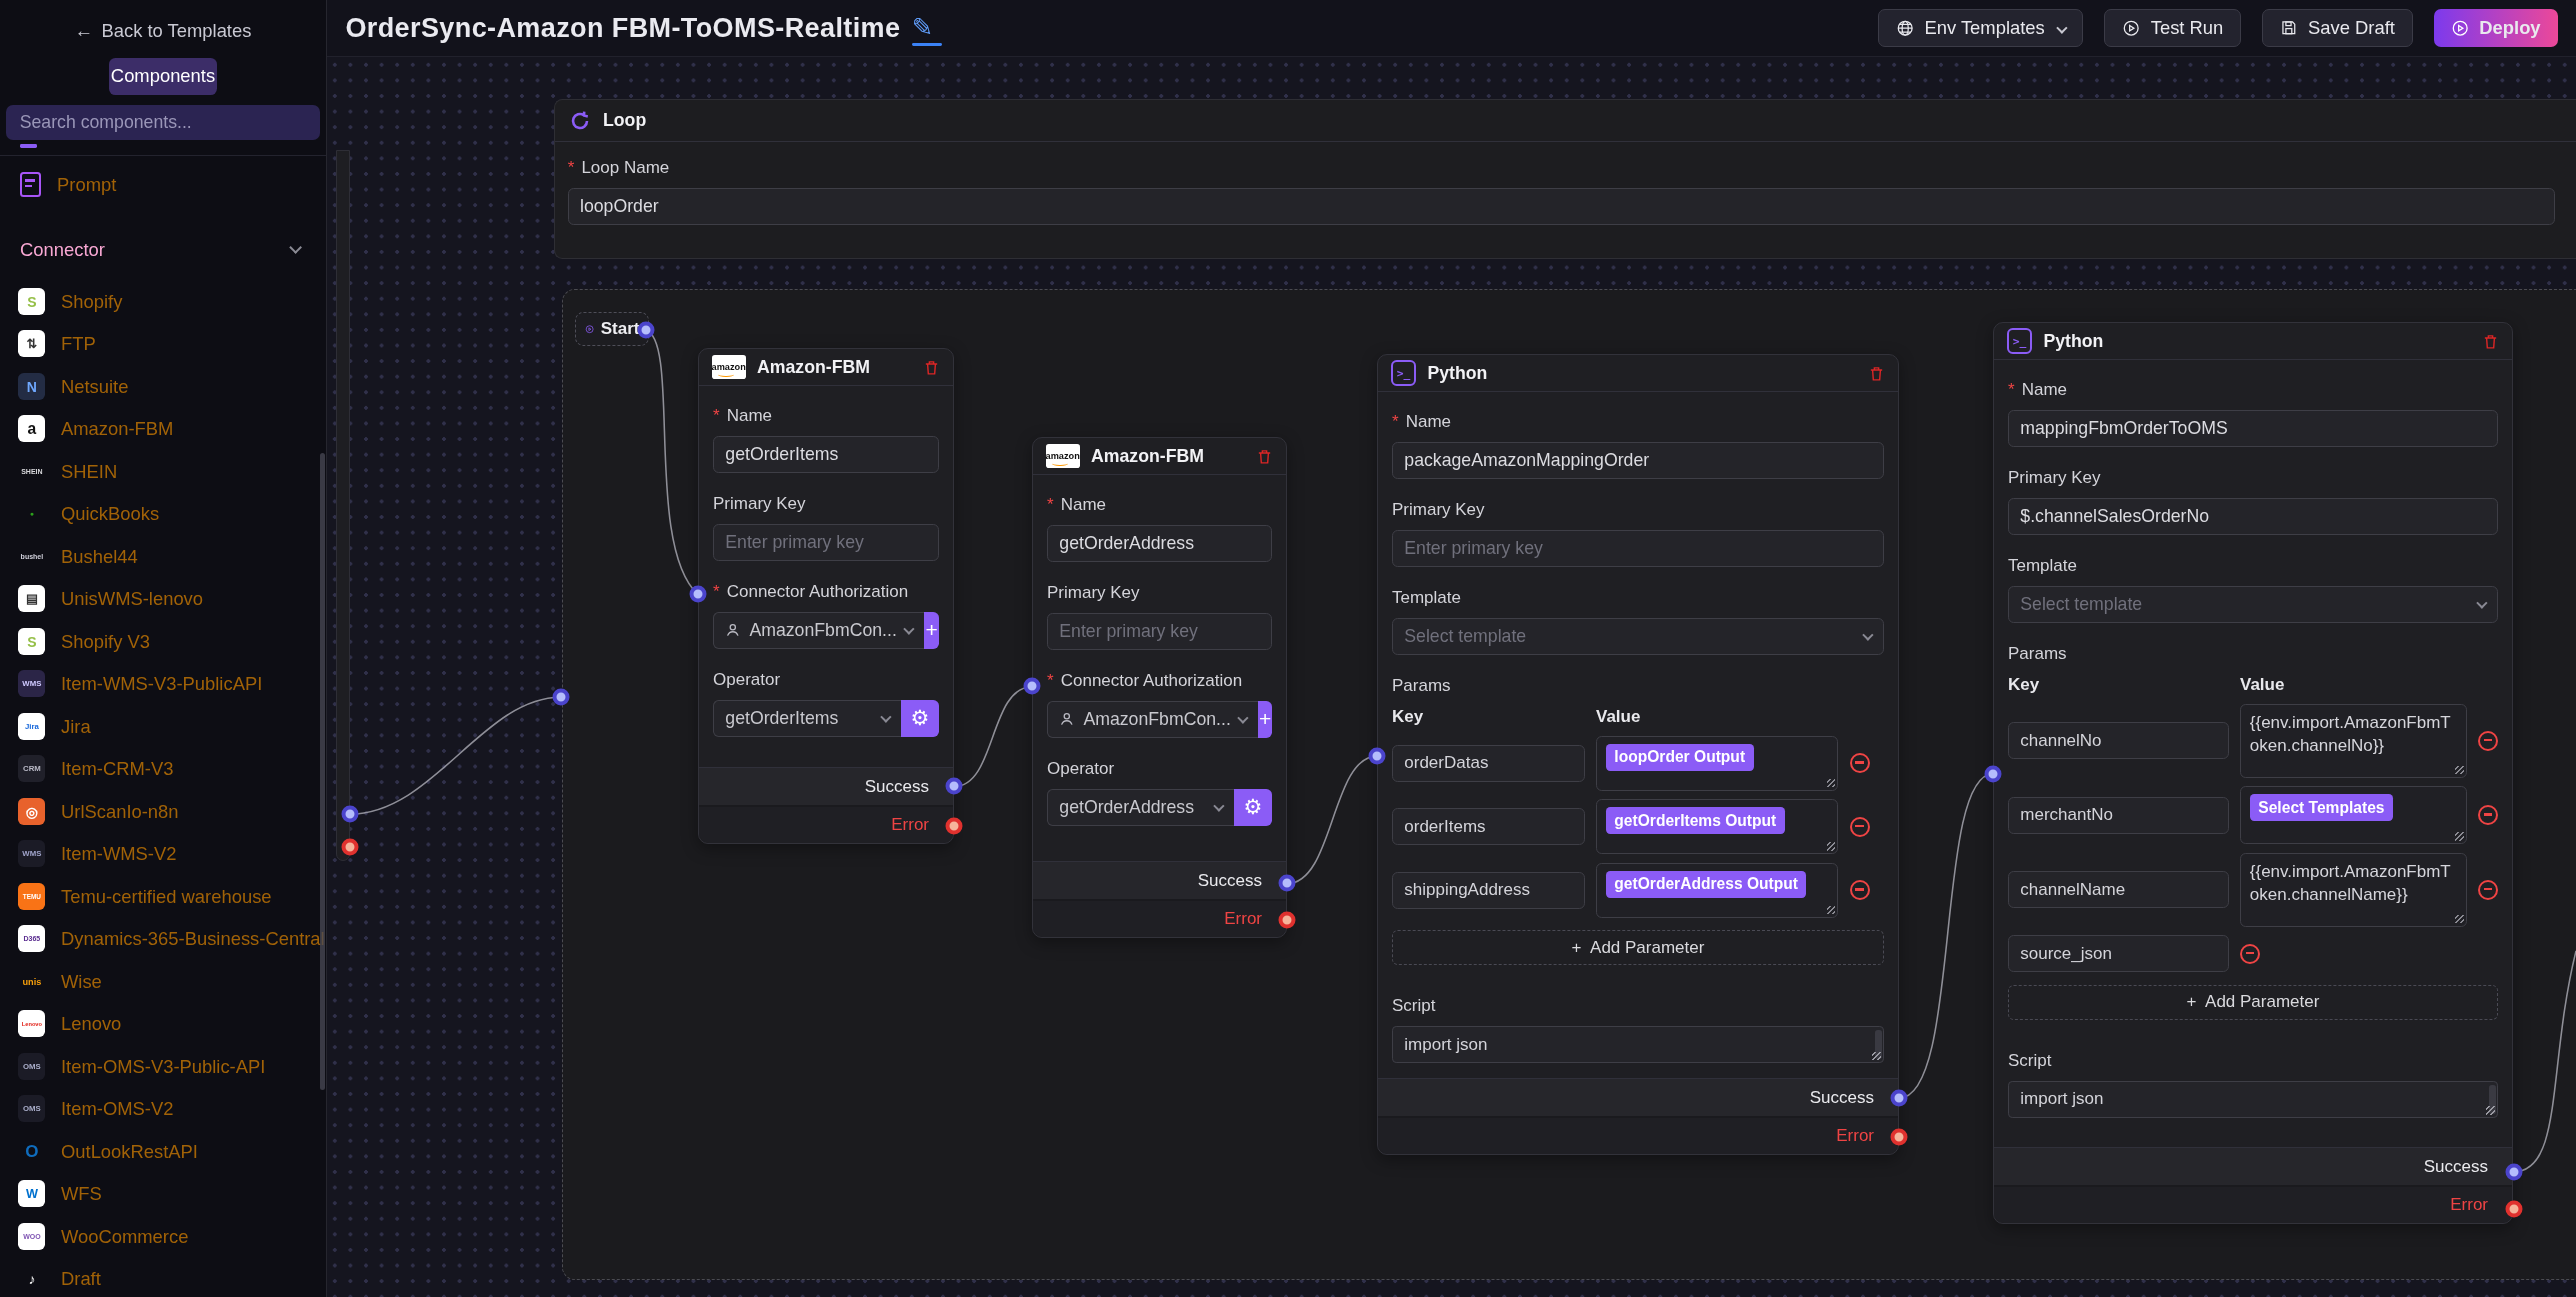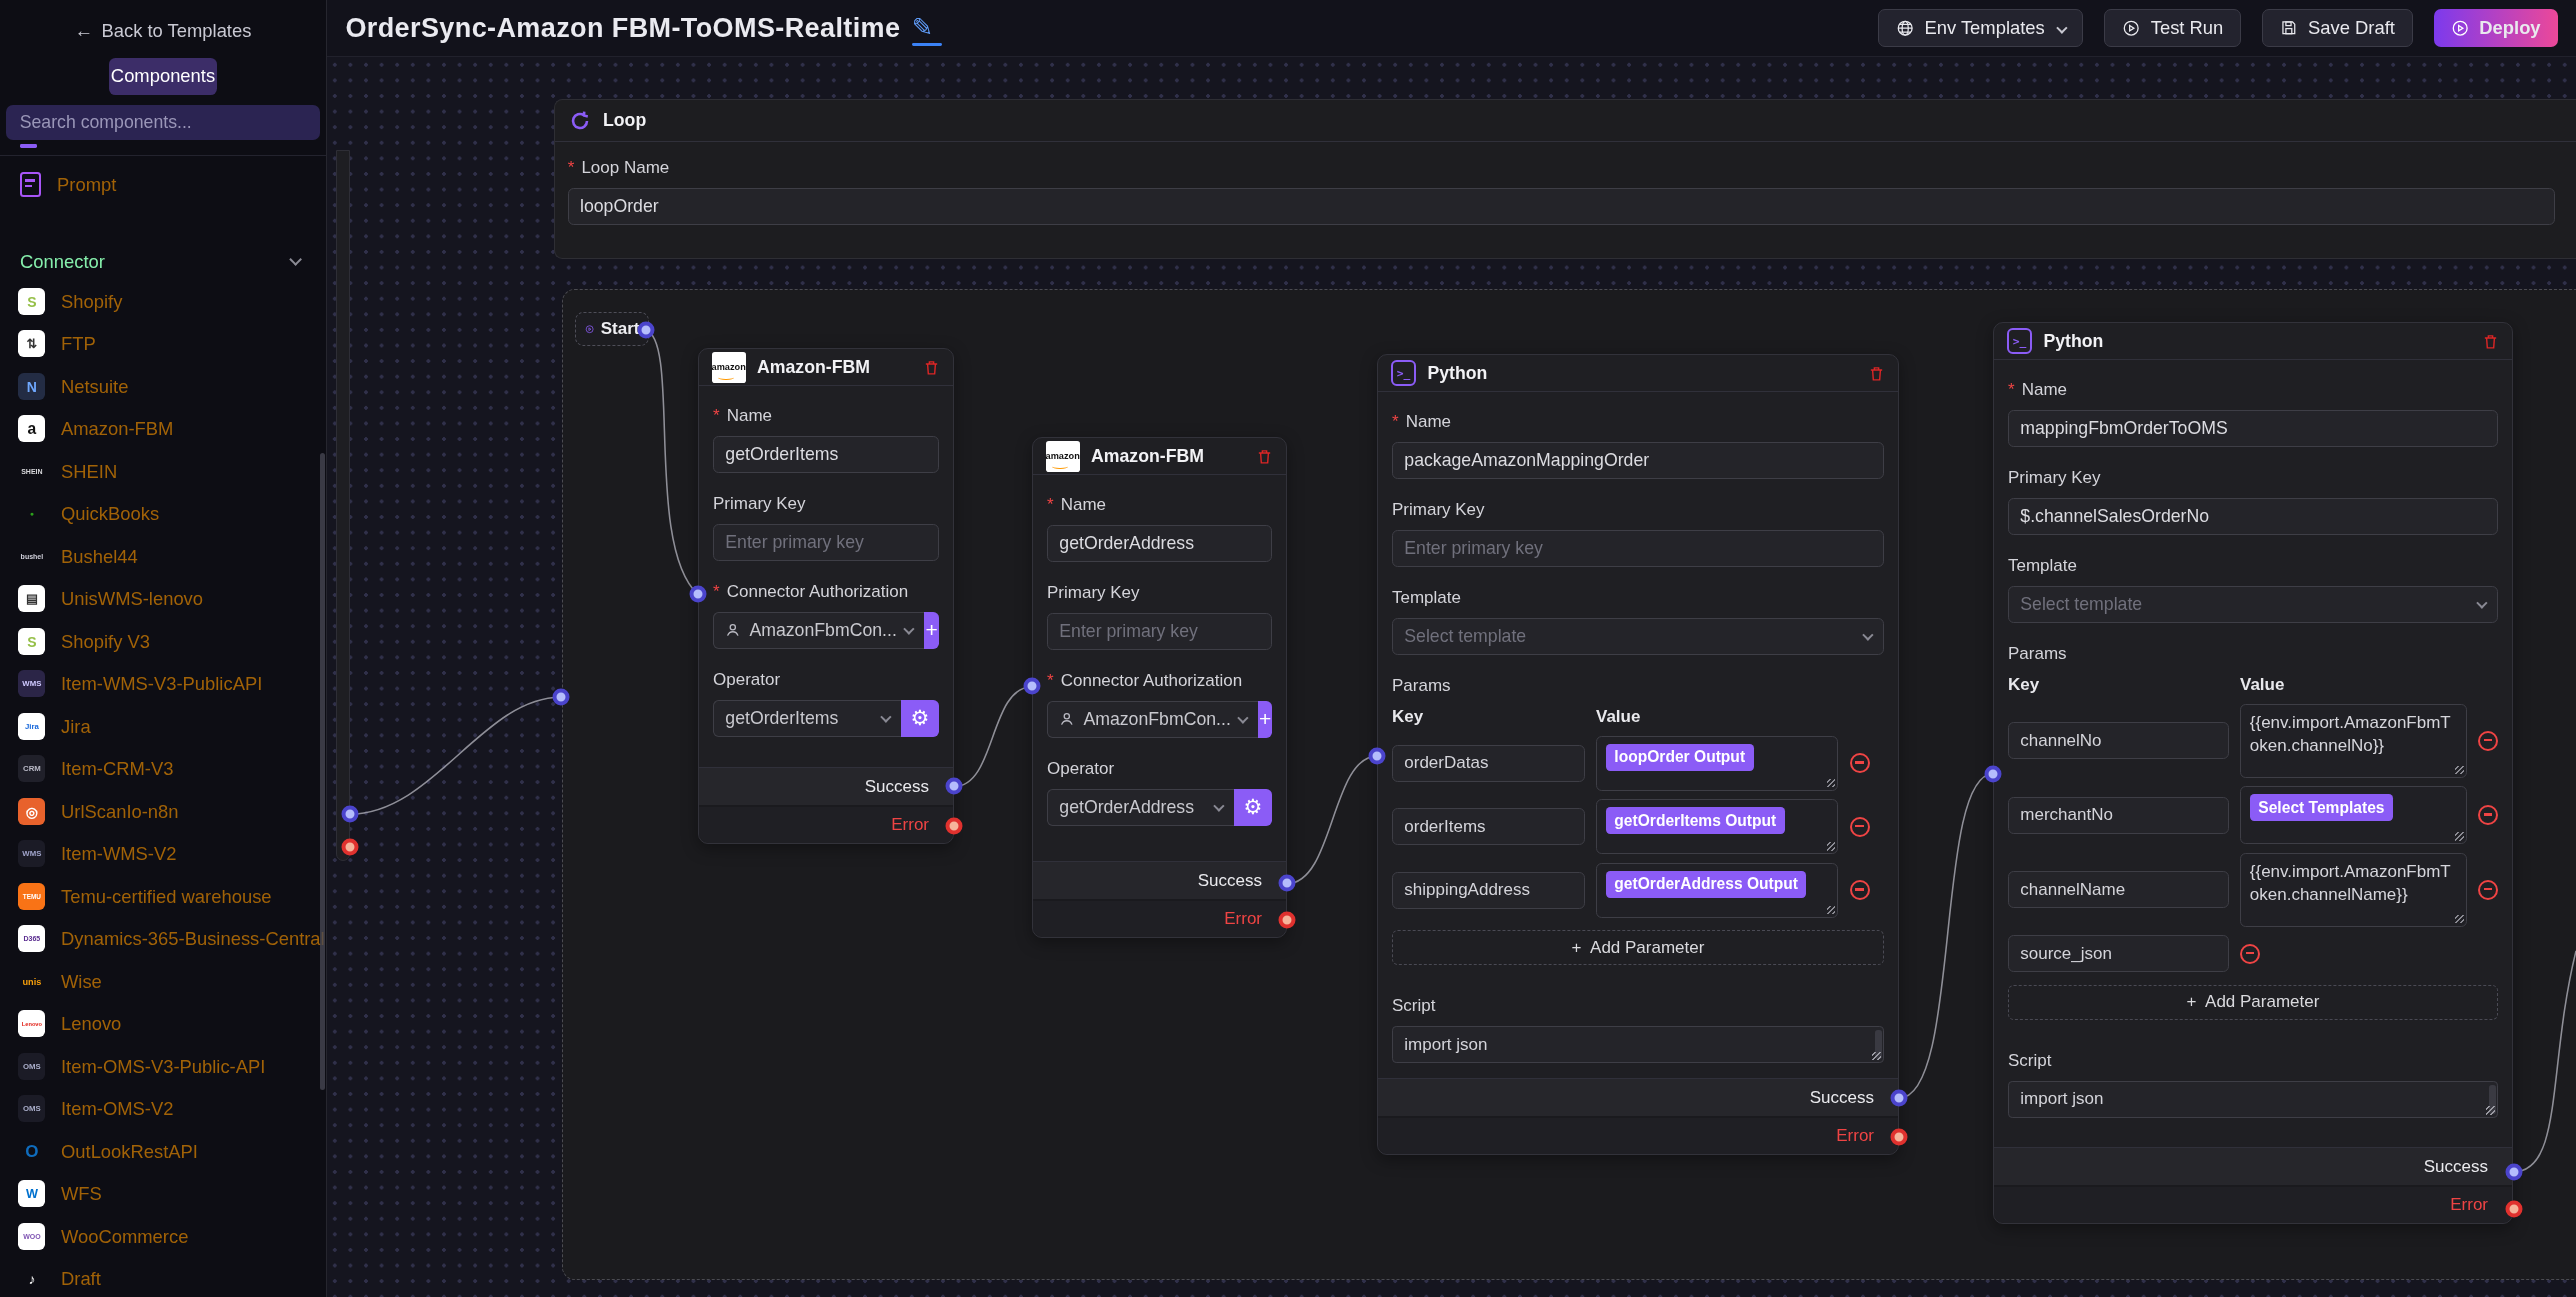--- a/index.html
+++ b/index.html
@@ -19,22 +19,22 @@
     display:flex; align-items:center; padding:0 14px; color:#9a96b8; font-size:17.7px; }
   .sidebar-divider { margin-top:15.6px; border-top:1.4px solid #23232e; }
   .partial-icon { position:absolute; left:20px; top:144px; width:17px; height:4.2px;
     background:#8b5cf6; border-radius:1.4px; }
   #sidebar-list { position:absolute; top:164px; left:0; right:5.7px; bottom:0; }
   .side-item { position:absolute; left:0; width:100%; height:41px; display:flex;
     align-items:center; gap:15.6px; padding-left:18.4px; cursor:pointer; }
   .conn-icon { width:27px; height:27px; border-radius:5.7px; display:flex; align-items:center;
     justify-content:center; font-weight:bold; font-size:10.6px; flex:0 0 27px; overflow:hidden; }
   .side-label { color:#a16207; font-size:18.4px; white-space:nowrap; }
-  .section-row { position:absolute; left:0; top:87px; width:100%; display:flex;
-    align-items:center; padding:0 20px; color:#86efac; font-size:18.4px; cursor:pointer;text-align:right; }
+  .section-row { position:absolute; left:0; top:75px; width:100%; display:flex;
+    align-items:center; padding:0 20px; color:#f9a8d4; font-size:18.4px; cursor:pointer;text-align:right; }
   .chev { width:9.2px; height:9.2px; border-right:2.1px solid #8a8a94; border-bottom:2.1px solid #8a8a94;
     transform:rotate(45deg); margin-left:auto; margin-top:-4.2px; }
   .prompt-icon { width:21px; height:25.5px; border:2.1px solid #a855f7; border-radius:3.5px;
     position:relative; margin-left:2.1px; flex:0 0 21px; }
   .prompt-icon::before { content:""; position:absolute; left:2.8px; top:5.7px; width:10px;
     height:2.1px; background:#a855f7; }
   .prompt-icon::after { content:""; position:absolute; left:2.8px; top:11.3px; width:6.4px;
     height:2.1px; background:#a855f7; }
   #side-scrollbar { position:absolute; right:1.4px; top:453px; width:5px; height:637px;
     background:#4a4a56; border-radius:2.8px; opacity:.75; }
@@ -125,21 +125,21 @@
   .script-box .resize { position:absolute; right:2.1px; bottom:2.1px; width:8.5px; height:8.5px;
     background:repeating-linear-gradient(135deg, transparent 0 2.1px, #9a9aa2 2.1px 3.5px); }
 
   
   #loop-panel { position:absolute; left:227px; top:42px; width:2022px; height:160px; background:#1d1d20;
     border:0.7px solid #2e2e34; border-radius:8.5px 0 0 8.5px; border-right:none; z-index:3; }
   #loop-panel .node-header { height:42px; }
   #loop-panel .node-body { padding:0 12.7px; }
   #loop-panel .text-input { width:1987px; }
 
-  .amazon-ic { width:34px; height:31px; background:#fff; border-radius:2.8px; color:#111;
+  .amazon-ic { width:34px; height:24px; background:#fff; border-radius:2.8px; color:#111;
     font-size:9.2px; font-weight:bold; display:flex; align-items:center; justify-content:center;
     position:relative; flex:0 0 34px; }
   .amazon-ic::after { content:""; position:absolute; left:6.4px; bottom:2.1px; width:15.6px; height:4.2px;
     border-bottom:1.8px solid #f90; border-radius:50%; }
   .python-ic { width:25.5px; height:25.5px; border:2.5px solid var(--accent); border-radius:5.7px;
     color:var(--accent); font-family:"DejaVu Sans Mono", monospace; font-size:11.3px; font-weight:bold;
     display:flex; align-items:center; justify-content:center; flex:0 0 25.5px; }
 
   
   #py1-params .value-box { height:55px; }

